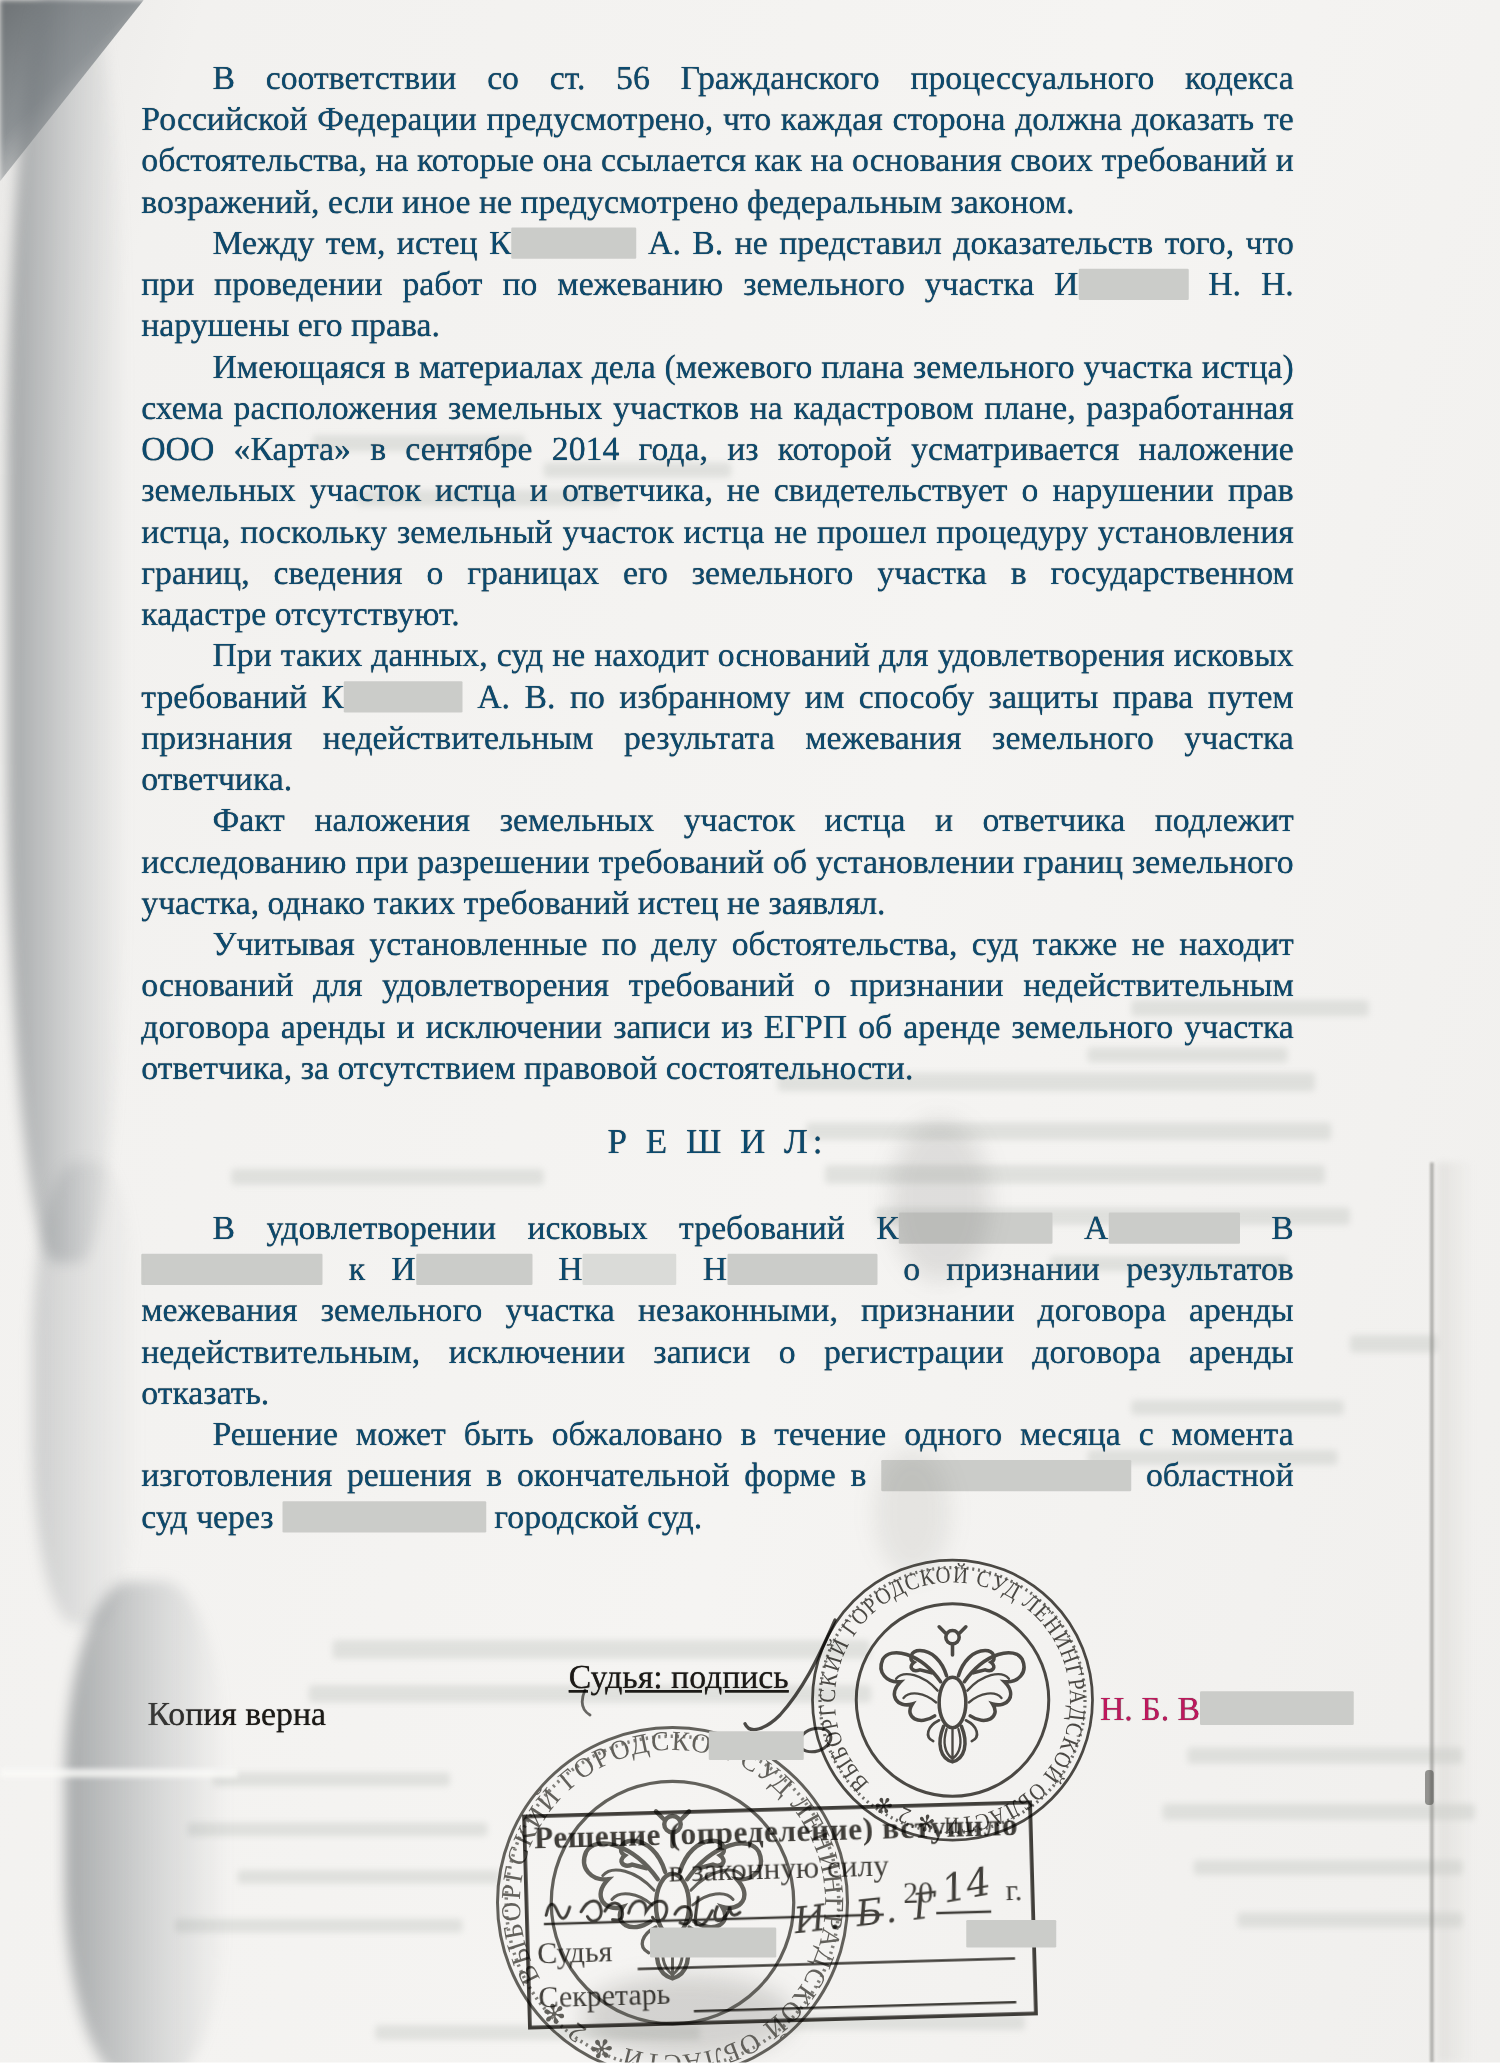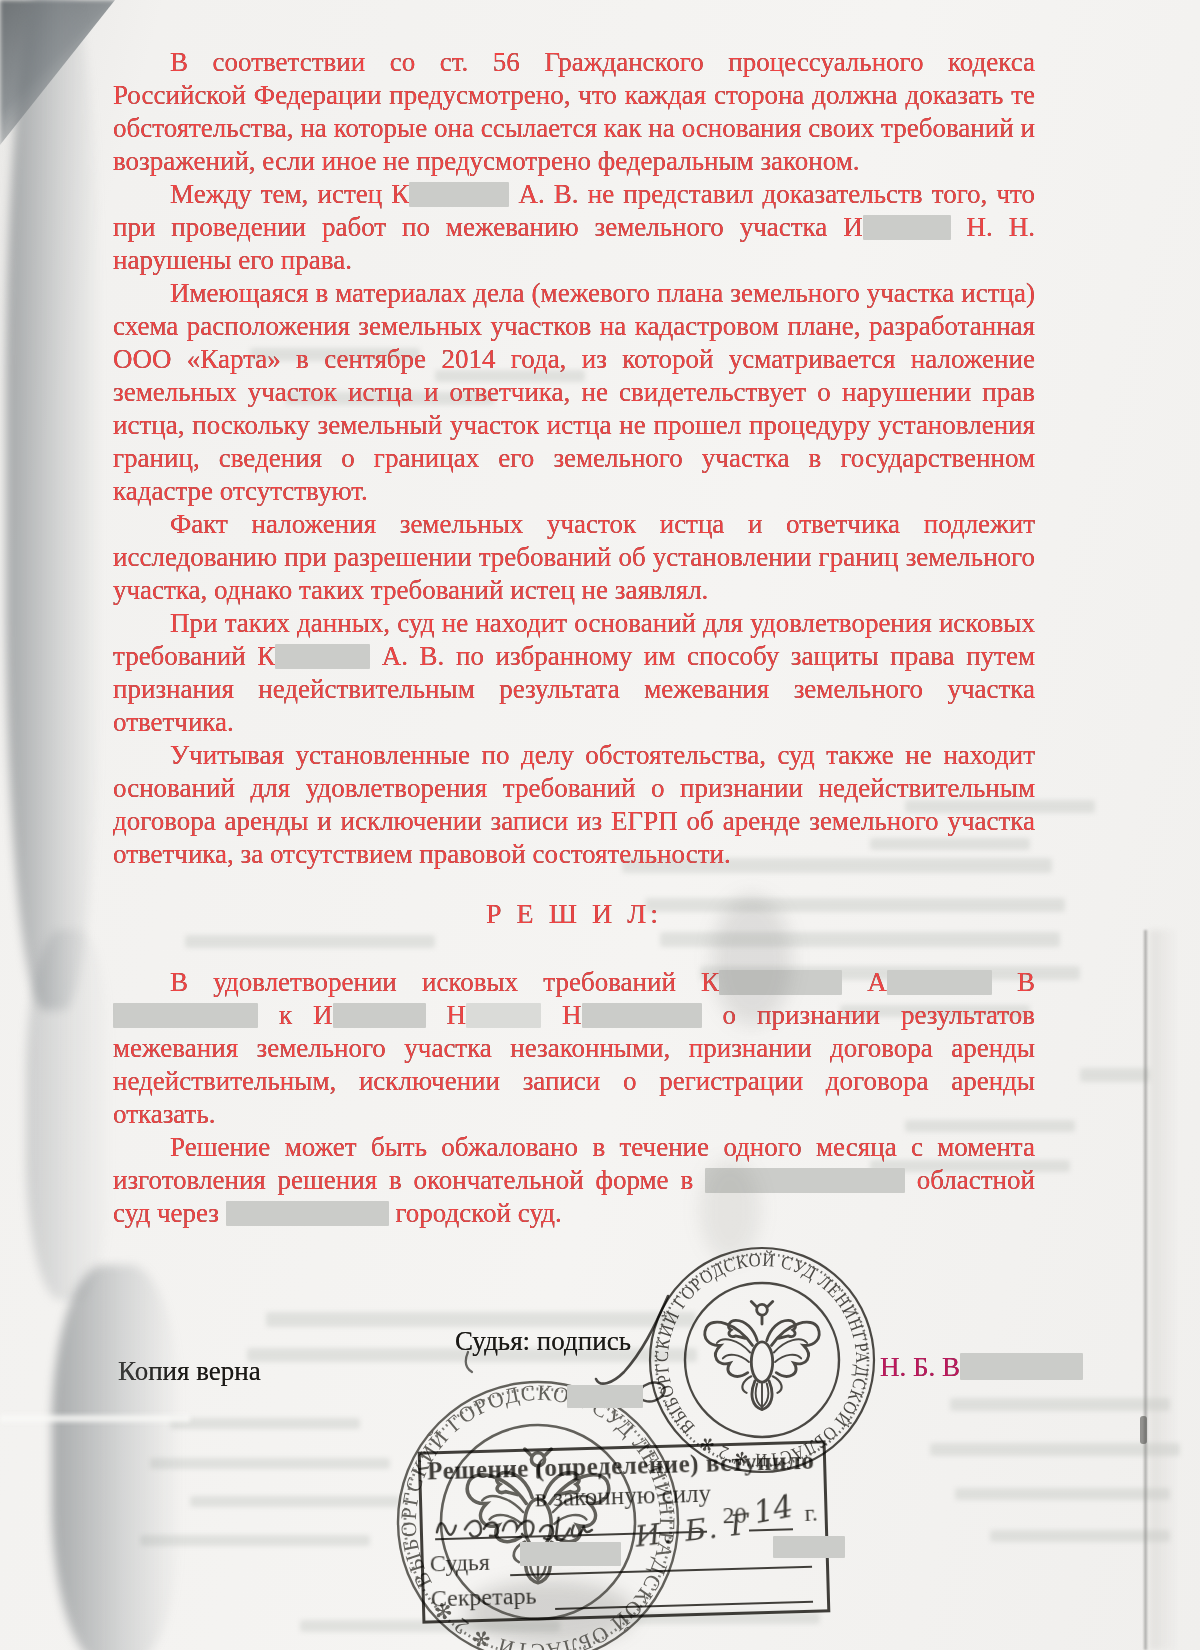--- a/index.html
+++ b/index.html
@@ -26,31 +26,31 @@
   .fold-line{left:1144px;top:930px;width:3px;height:720px;background:rgba(125,125,122,.55);filter:blur(.8px);}
   .fold-halo{left:1150px;top:930px;width:28px;height:720px;
     background:linear-gradient(to right,rgba(200,198,194,.35),transparent);filter:blur(3px);}
   .fold-tick{left:1140px;top:1416px;width:7px;height:28px;background:rgba(70,70,66,.55);border-radius:3px;filter:blur(.6px);}
   .smudge{border-radius:50%;filter:blur(9px);}
   .ghost{position:absolute;background:#a9afa9;opacity:.27;filter:blur(2.6px);border-radius:3px;pointer-events:none;}
 
   
   .text-flow{
     position:absolute;left:113px;top:46px;width:922px;
-    font-size:27px;line-height:33px;color:#ef4444;
+    font-size:27px;line-height:33px;color:#0c4a6e;
     text-shadow:0 0 .6px rgba(25,22,18,.85);
   }
   .para{text-align:justify;text-indent:57px;}
   .redact{display:inline-block;background:#cbccc9;height:25px;vertical-align:-4px;border-radius:1px;}
   .redact.light{background:#dadbd8;}
   .resolution-heading{
     text-align:center;font-size:28px;letter-spacing:4px;
     margin-top:26px;margin-bottom:36px;line-height:33px;
   }
-  .judge-sign-line{position:absolute;left:455px;top:1326px;font-size:27px;color:#1c1a17;text-shadow:0 0 .6px rgba(25,22,18,.85);}
+  .judge-sign-line{position:absolute;left:455px;top:1326px;font-size:27px;color:#1c1a17;text-shadow:0 0 .6px rgba(25,22,18,.85);text-decoration:underline;}
   .copy-note{position:absolute;left:118px;top:1356px;font-size:27px;color:#1c1a17;text-shadow:0 0 .6px rgba(25,22,18,.85);}
   .judge-initials{position:absolute;left:880px;top:1352px;font-size:27px;color:#be185d;text-shadow:0 0 .6px rgba(25,22,18,.85);}
 
   .abs-redact{position:absolute;background:#cbccc9;border-radius:1px;z-index:40;}
 
   
   .stamp{position:absolute;mix-blend-mode:multiply;pointer-events:none;}
   .stamp-round-1{left:642px;top:1240px;opacity:.88;filter:blur(.3px);}
   .stamp-round-2{left:388px;top:1372px;opacity:.8;filter:blur(.4px);}
   .rect-stamp{
@@ -101,22 +101,22 @@
       <div class="ghost" style="left: 140px; top: 1535px; width: 230px; height: 11px;"></div>
       <div class="ghost" style="left: 300px; top: 1620px; width: 260px; height: 12px;"></div>
       <div class="ghost" style="left: 620px; top: 1612px; width: 200px; height: 12px;"></div>
     </div>
 
   <div class="text-flow">
     <div id="paras-main">
         <div class="para">В соответствии со ст. 56 Гражданского процессуального кодекса Российской Федерации предусмотрено, что каждая сторона должна доказать те обстоятельства, на которые она ссылается как на основания своих требований и возражений, если иное не предусмотрено федеральным законом.</div>
         <div class="para">Между тем, истец К<span class="redact" style="width: 100px;"></span> А. В. не представил доказательств того, что при проведении работ по межеванию земельного участка И<span class="redact" style="width: 88px;"></span> Н. Н. нарушены его права.</div>
         <div class="para">Имеющаяся в материалах дела (межевого плана земельного участка истца) схема расположения земельных участков на кадастровом плане, разработанная ООО «Карта» в сентябре 2014 года, из которой усматривается наложение земельных участок истца и ответчика, не свидетельствует о нарушении прав истца, поскольку земельный участок истца не прошел процедуру установления границ, сведения о границах его земельного участка в государственном кадастре отсутствуют.</div>
+        <div class="para">При таких данных, суд не находит оснований для удовлетворения исковых требований К<span class="redact" style="width: 95px;"></span> А. В. по избранному им способу защиты права путем признания недействительным результата межевания земельного участка ответчика.</div>
         <div class="para">Факт наложения земельных участок истца и ответчика подлежит исследованию при разрешении требований об установлении границ земельного участка, однако таких требований истец не заявлял.</div>
-        <div class="para">При таких данных, суд не находит оснований для удовлетворения исковых требований К<span class="redact" style="width: 95px;"></span> А. В. по избранному им способу защиты права путем признания недействительным результата межевания земельного участка ответчика.</div>
         <div class="para">Учитывая установленные по делу обстоятельства, суд также не находит оснований для удовлетворения требований о признании недействительным договора аренды и исключении записи из ЕГРП об аренде земельного участка ответчика, за отсутствием правовой состоятельности.</div>
       </div>
     <div class="resolution-heading">Р Е Ш И Л:</div>
     <div id="paras-res">
         <div class="para">В удовлетворении исковых требований К<span class="redact" style="width: 123px;"></span> А<span class="redact" style="width: 105px;"></span> В<span class="redact" style="width: 145px;"></span> к И<span class="redact" style="width: 93px;"></span> Н<span class="redact light" style="width: 75px;"></span> Н<span class="redact" style="width: 120px;"></span> о признании результатов межевания земельного участка незаконными, признании договора аренды недействительным, исключении записи о регистрации договора аренды отказать.</div>
         <div class="para">Решение может быть обжаловано в течение одного месяца с момента изготовления решения в окончательной форме в <span class="redact" style="width: 200px;"></span> областной суд через <span class="redact" style="width: 163px;"></span> городской суд.</div>
       </div>
   </div>
 
   <div class="judge-sign-line">Судья: подпись</div>

